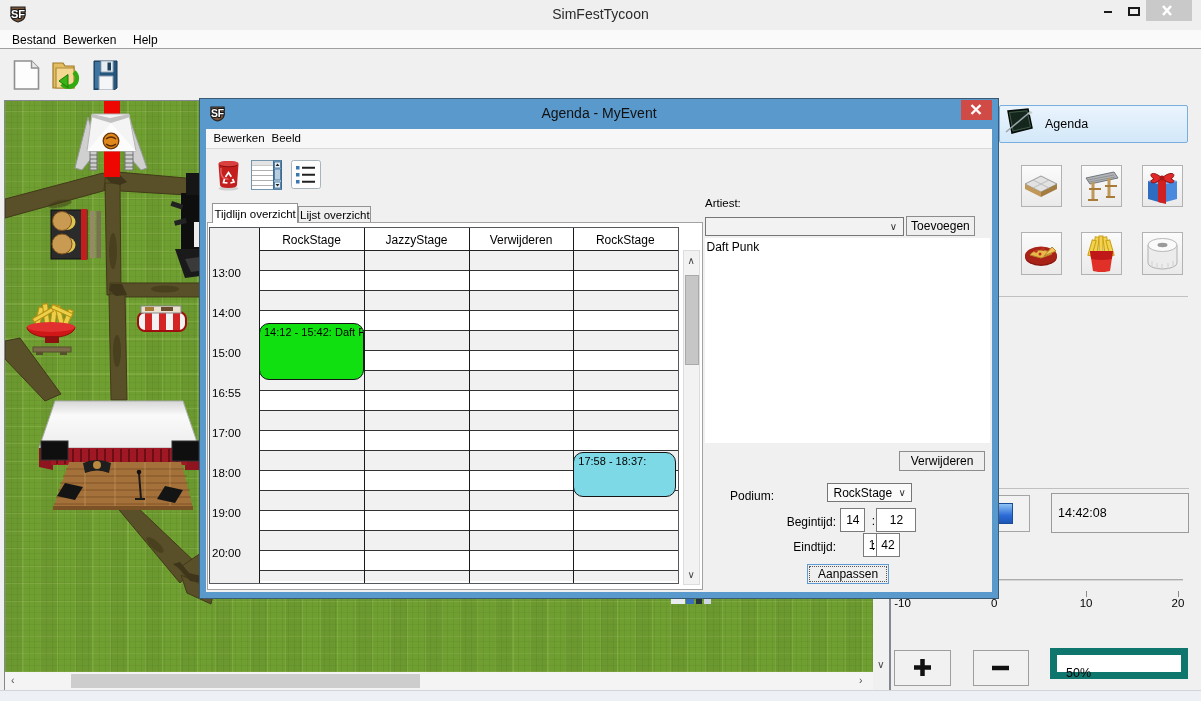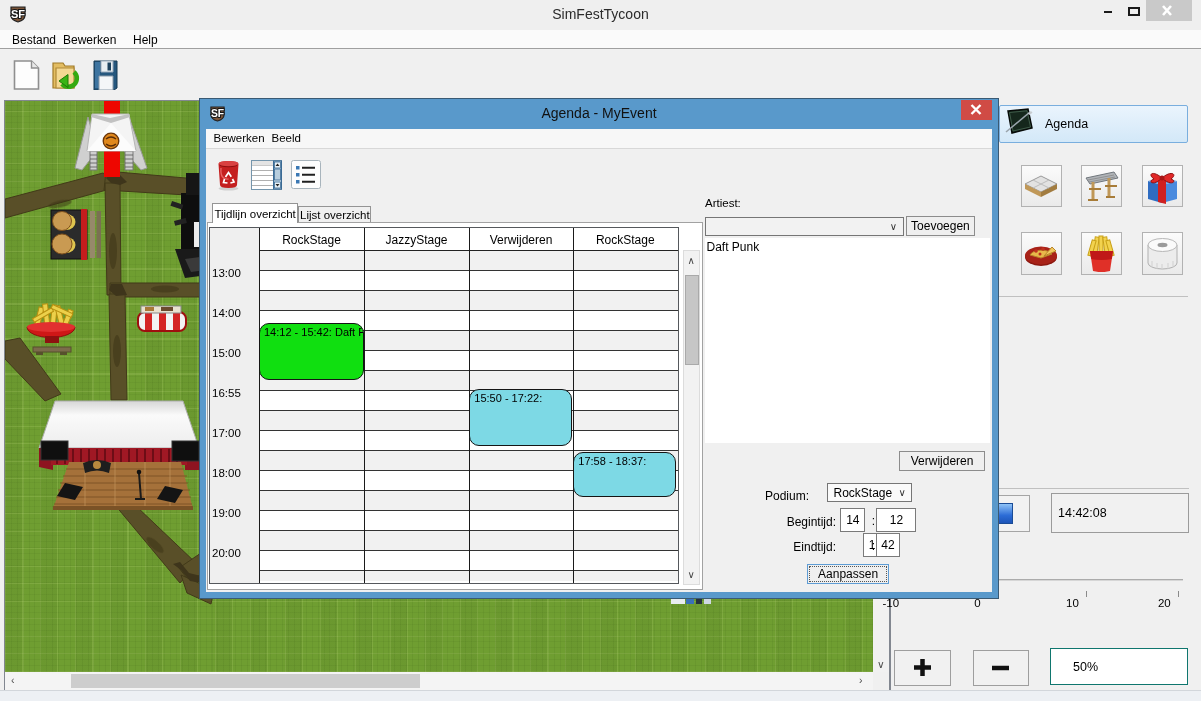--- a/index.html
+++ b/index.html
@@ -32,23 +32,23 @@
 .rpanel{left:890px;top:95px;width:311px;height:595px;background:#f0f0f0}
 .agendabtn{left:999px;top:104.5px;width:189px;height:38px;background:linear-gradient(#eaf4fd,#d3e8f8);border:1px solid #79aede;border-radius:2px}
 .agendatxt{left:1045px;top:117px;font-size:12.5px}
 .ibtn{position:absolute;width:41px;background:linear-gradient(#fbfbfb,#eaeaea);border:1px solid #b2b2b2}
 .sep{position:absolute;height:1px;background:#c0c0c0}
 .bluebtn{left:975px;top:494.5px;width:55px;height:37px;background:#f2f2f2;border:1px solid #a5a5a5}
 .bsq{left:16px;top:7px;width:21px;height:21px;background:linear-gradient(#8fc3f7,#2c6cd6 60%,#1d55b8);border:1px solid #1b4c96}
 .timefield{left:1051px;top:492.5px;width:138px;height:40.5px;background:#f1f1f1;border:1px solid #9b9b9b;font-size:12.5px;line-height:38px;padding-left:6px}
 .track{left:895px;top:579px;width:288px;height:2px;background:#d6d6d6;border-top:1px solid #ababab}
 .tick{position:absolute;width:1px;height:6px;background:#8a8a8a;top:591px}
-.slbl{position:absolute;top:597px;font-size:11.5px;width:40px;}
+.slbl{position:absolute;top:597px;font-size:11.5px;width:40px;text-align:center}
 .zbtn{position:absolute;top:649.5px;height:36px;background:#f1f1f1;border:1px solid #9e9e9e}
-.pctfield{left:1050px;top:648px;width:138px;height:37px;background:#fff;border:1px solid #0f766e;font-size:12.5px;line-height:36px;padding-left:22px}
+.pctfield{left:1050px;top:648px;width:138px;height:31px;background:#fff;border:7px solid #0f766e;font-size:12.5px;line-height:36px;padding-left:9px}
 
 .dialog{left:199px;top:98px;width:800px;height:501px;background:#5999cb;border:1px solid #3a5a74}
 .dtitle{left:0;right:0;top:6px;text-align:center;font-size:14px;color:#111}
 .dclose{left:761px;top:0.5px;width:31px;height:20px;background:#d04b45}
 .dcontent{left:6px;top:29.5px;width:786px;height:463px;background:#f0f0f0}
 .dmenband{left:0;top:0;width:786px;height:20px;background:#f7f7f7;border-bottom:1px solid #d8d8d8;font-size:11.5px}
 .dmenband span{position:absolute;top:3px}
 .tab1{left:6.4px;top:74px;width:85.4px;height:20px;background:#fff;border:1px solid #949494;border-bottom:none;z-index:3;font-size:11.5px;text-align:center;padding-top:4px}
 .tab2{left:92.4px;top:77.8px;width:72.9px;height:16px;background:#f0f0f0;border:1px solid #949494;border-bottom:none;z-index:1;font-size:11.5px;text-align:center;padding-top:2px}
 .tabpage{left:0.5px;top:93px;width:496.5px;height:368px;background:#fff;border:1px solid #a2a2a2;z-index:2}
@@ -436,39 +436,38 @@
     <div class="hlbl" style="top:159.5px">16:55</div>
     <div class="hlbl" style="top:199.5px">17:00</div>
     <div class="hlbl" style="top:239.5px">18:00</div>
     <div class="hlbl" style="top:279.5px">19:00</div>
     <div class="hlbl" style="top:319.5px">20:00</div>
     <div class="hdr" style="left:49px;width:105px">RockStage</div>
     <div class="hdr" style="left:154px;width:105px">JazzyStage</div>
     <div class="hdr" style="left:259px;width:104px">Verwijderen</div>
     <div class="hdr" style="left:363px;width:104.5px">RockStage</div>
     <div class="evt" style="left:49px;top:95.5px;width:104.5px;height:56.5px;background:#10df10">14:12 - 15:42: Daft Pu</div>
-    <div class="evt" style="left:259.3px;top:161px;width:103px;height:57px;background:#7dd9e5">15:50 - 17:22:</div>
     <div class="evt" style="left:363.3px;top:224px;width:103.2px;height:45px;background:#7dd9e5">17:58 - 18:37:</div>
    </div>
    <div class="abs gridsb">
     <span class="chev" style="left:4px;top:4px;color:#444">∧</span>
     <span class="chev" style="left:4px;top:318px;color:#444">∨</span>
     <div class="abs" style="left:1.5px;top:23.5px;width:13.5px;height:90px;background:#c6c6c6;border:1px solid #a9a9a9"></div>
    </div>
   </div>
 
   <div class="dlbl" style="left:499px;top:68.5px;font-size:11.5px">Artiest:</div>
   <div class="combo" style="left:499px;top:88.5px;width:199px;height:18.5px">
         <span class="chev" style="right:6px;top:3px;position:absolute">∨</span>
       </div>
   <div class="btn" style="left:699.8px;top:87.7px;width:69.2px;height:20px;line-height:18px">Toevoegen</div>
   <div class="abs" style="left:499px;top:109px;width:285px;height:205.5px;background:#fff"></div>
   <div class="dlbl" style="left:500.5px;top:111.5px">Daft Punk</div>
   <div class="btn" style="left:693px;top:322.2px;width:86.2px;height:20.6px;line-height:19px">Verwijderen</div>
-  <div class="dlbl" style="left:546px;top:360.5px;width:70px;text-align:center">Podium:</div>
+  <div class="dlbl" style="left:524px;top:360.5px;width:70px;text-align:left">Podium:</div>
   <div class="combo" style="left:620.5px;top:354.8px;width:85.3px;height:18.3px;background:#fafafa;font-size:12px;padding:2px 0 0 6px">RockStage<span class="chev" style="right:5px;top:3px;position:absolute">∨</span></div>
   <div class="dlbl" style="left:560px;top:386.5px;width:70px;text-align:right">Begintijd:</div>
   <div class="fld" style="left:634.3px;top:379.5px;width:25.1px;height:23.9px;line-height:23px">14</div>
   <div class="dlbl" style="left:665.7px;top:385.5px">:</div>
   <div class="fld" style="left:670.4px;top:379.5px;width:40px;height:23.9px;line-height:23px">12</div>
   <div class="dlbl" style="left:560px;top:411.9px;width:70px;text-align:right">Eindtijd:</div>
   <div class="fld" style="left:657px;top:404.6px;width:25.1px;height:23.9px;line-height:23px">15</div>
   <div class="dlbl" style="left:665.7px;top:410.6px">:</div>
   <div class="fld" style="left:670.4px;top:404.6px;width:23.3px;height:23.9px;line-height:23px">42</div>
   <div class="btn" style="left:601.3px;top:435.8px;width:81.6px;height:20.1px;line-height:18px;border:1px solid #5e9cd4;outline:1px dotted #555;outline-offset:-3.5px">Aanpassen</div>

